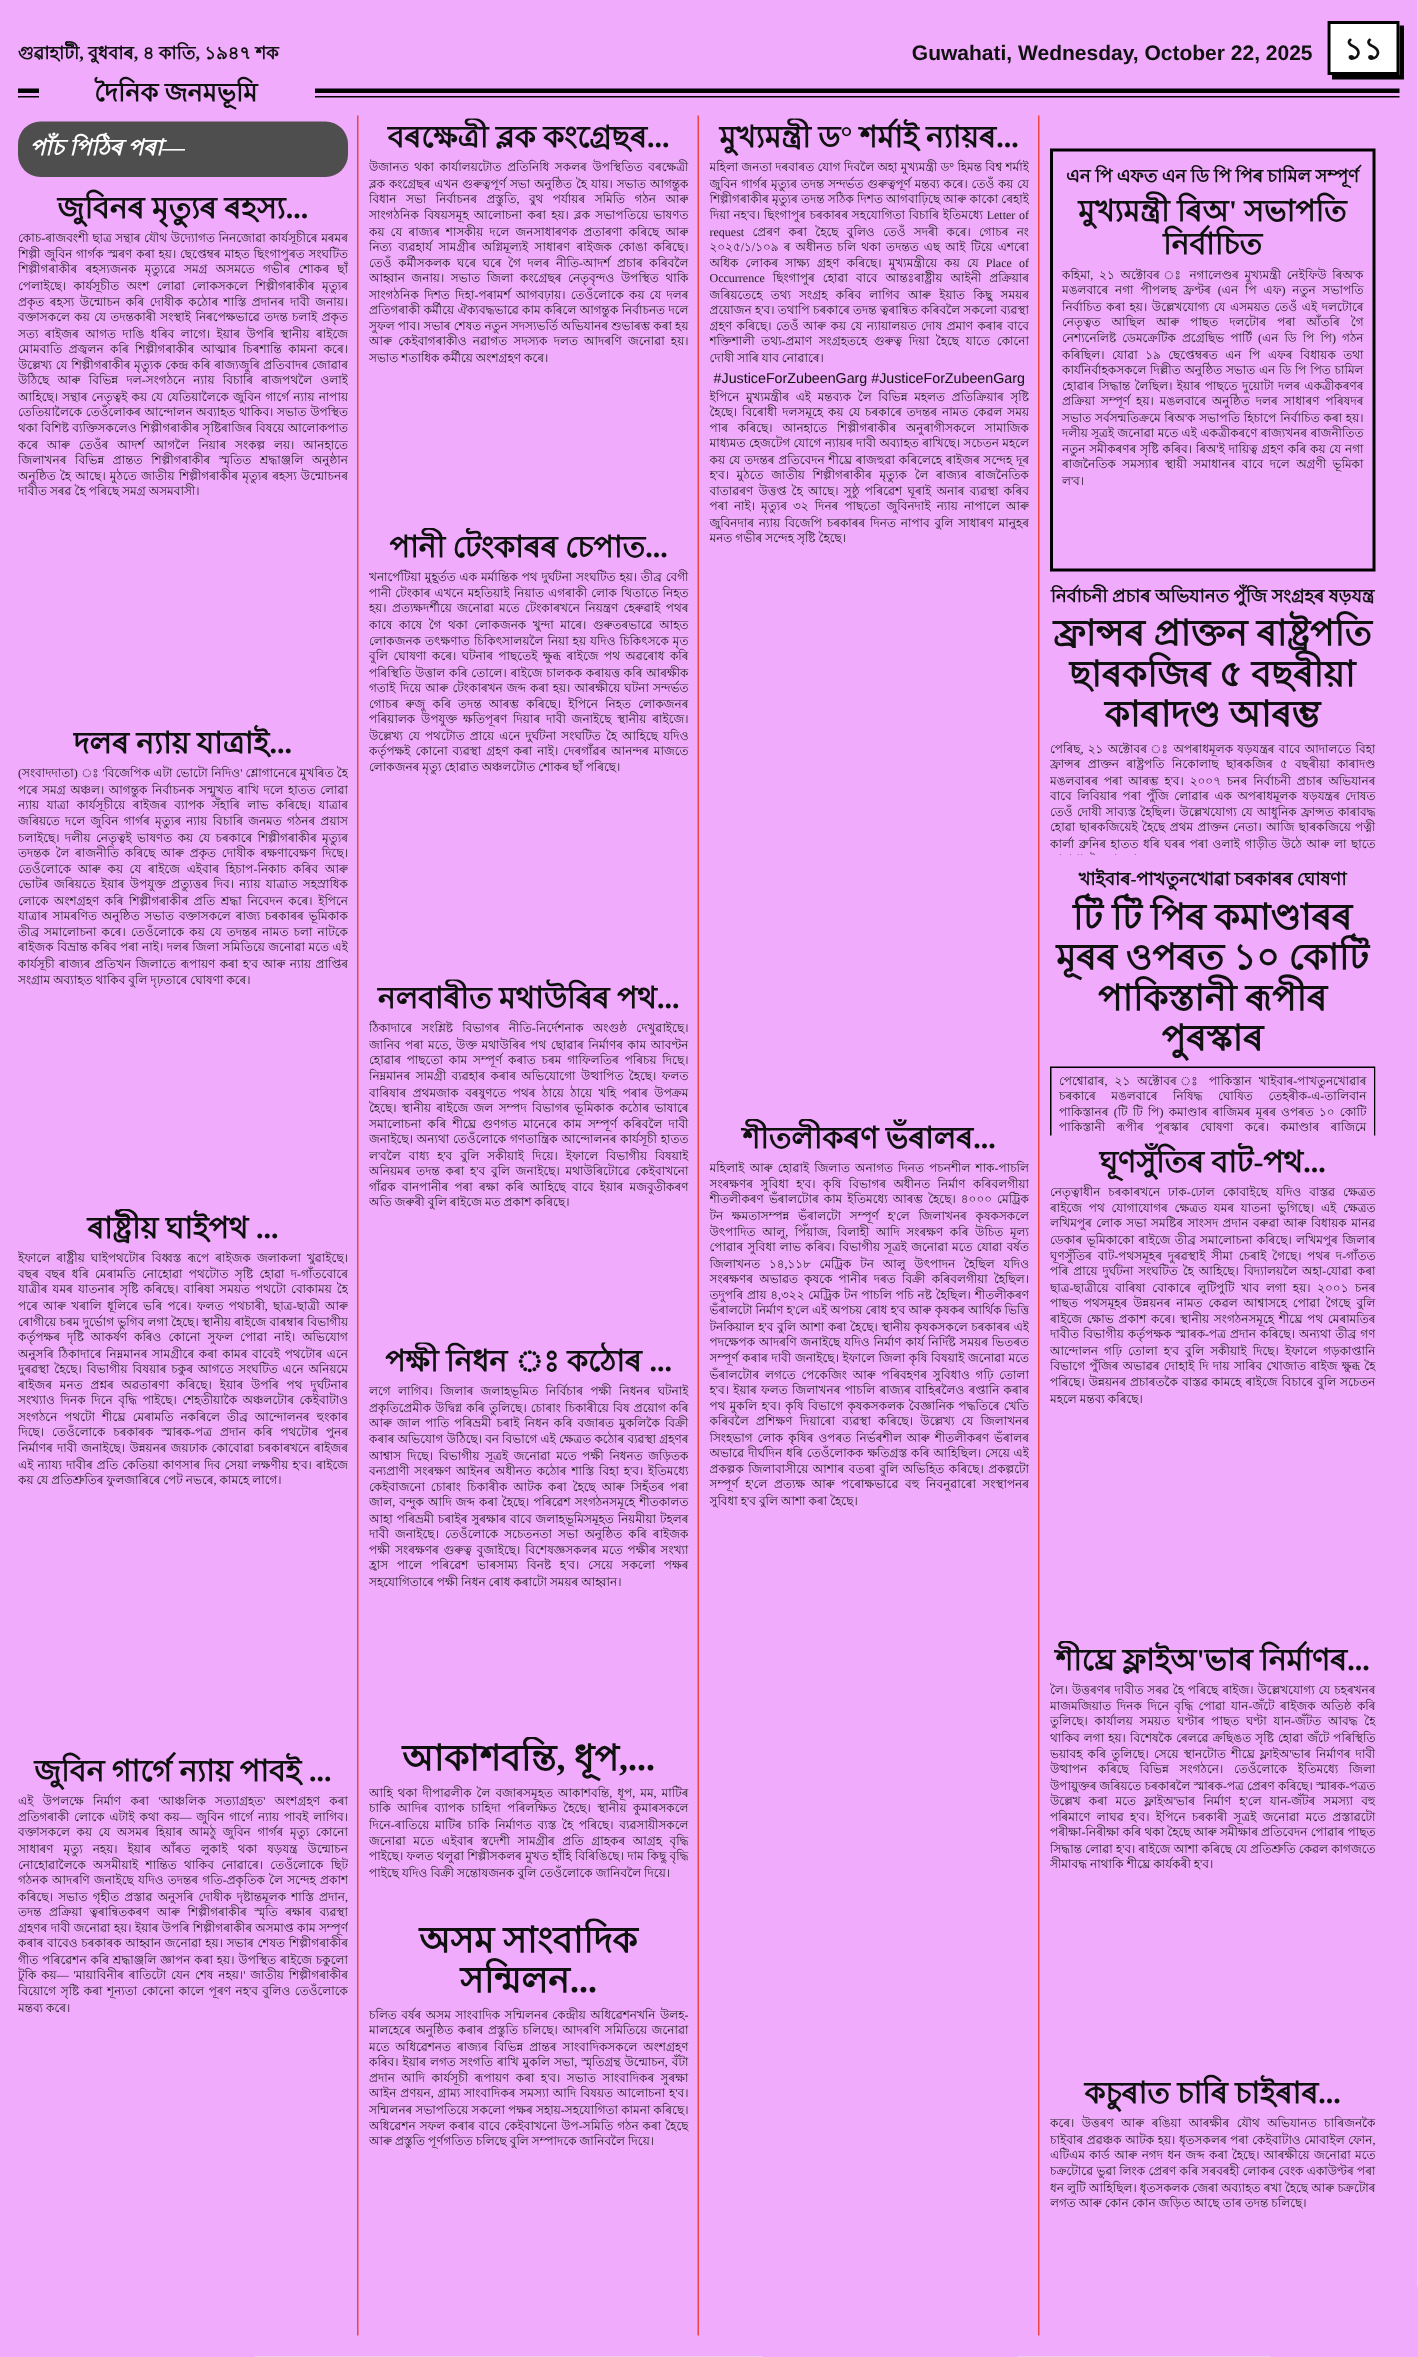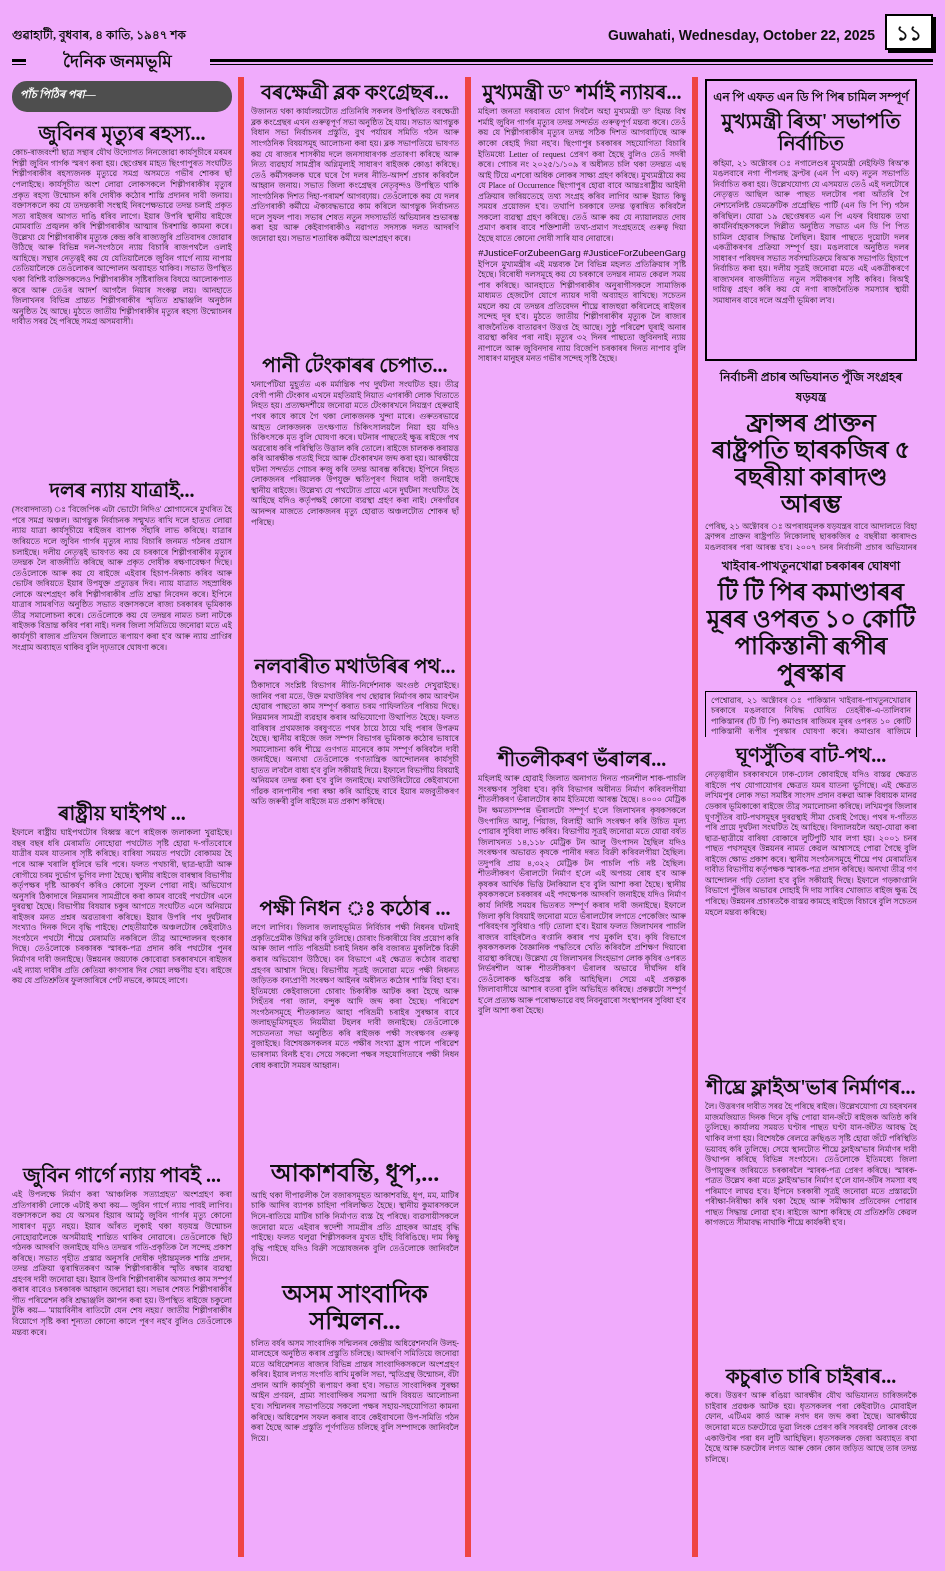--- a/index.html
+++ b/index.html
@@ -21,34 +21,34 @@
   }
   
   .mast-row { display:flex; align-items:center; height:24px; margin-top:2px;gap:32px; }
   .rule-seg { height:6px; border-top:3px solid #000; border-bottom:1px solid #000; }
   .rule-short { width:14px; margin-right:5px; }
   .rule-long { flex:1; margin-left:6px; }
   .masthead { font-size:17px; font-weight:bold; white-space:nowrap; }
   
   .cols { display:grid; grid-template-columns:226px 227px 227px 231px; height:1480px; margin-top:3px; }
   .col { overflow:hidden; padding:2px 6px 0 0; }
-  .col + .col { border-left:6px solid #ef4444; padding-left:7px; }
+  .col + .col { border-left:1px solid #ef4444; padding-left:7px; }
   .banner {
-    background:#4e4e4e; color:#fff; font-size:11px; font-style:italic; font-weight:bold;
+    background:#4e4e4e; color:#fff; font-size:15px; font-style:italic; font-weight:bold;
     padding:5px 8px 7px; margin:2px 0 8px;border-radius:15px;
   }
   article { overflow:hidden; margin-bottom:5px; }
   h2.head {
     font-size:20px; line-height:1.12; font-weight:bold; text-align:center;
     margin:2px 0 4px; letter-spacing:0;
   }
   h2.head-sm { font-size:24px; }
   .kicker { font-size:12px; font-weight:bold; text-align:center; margin:2px 0 1px; }
   .bodytext { font-size:8px; line-height:1.32; text-align:justify; color:#1c1c1c; }
-  .boxed { border:2px solid #000; padding:5px 6px; }
+  .boxed { border:2px solid #000; padding:5px 6px;margin-top:20px; }
   .bodybox { border:1px solid #000; padding:4px 5px; }
   .hashtags { font-size:9.5px; font-weight:normal; text-align:center; margin:2px 0; font-family:"Liberation Sans",sans-serif; }
   
   .c1a1{height:352px} .c1a2{height:318px} .c1a3{height:357px} .c1a4{height:322px}
   .c2a1{height:268px} .c2a2{height:296px} .c2a3{height:237px} .c2a4{height:258px} .c2a5{height:116px} .c2a6{height:225px}
   .c3a1{height:662px} .c3a2{height:745px}
   .c4a1{height:282px} .c4a2{height:184px} .c4a3{height:182px} .c4a4{height:327px} .c4a5{height:284px} .c4a6{height:148px}
   .mt4{margin-top:4px}
 </style>
 </head>

